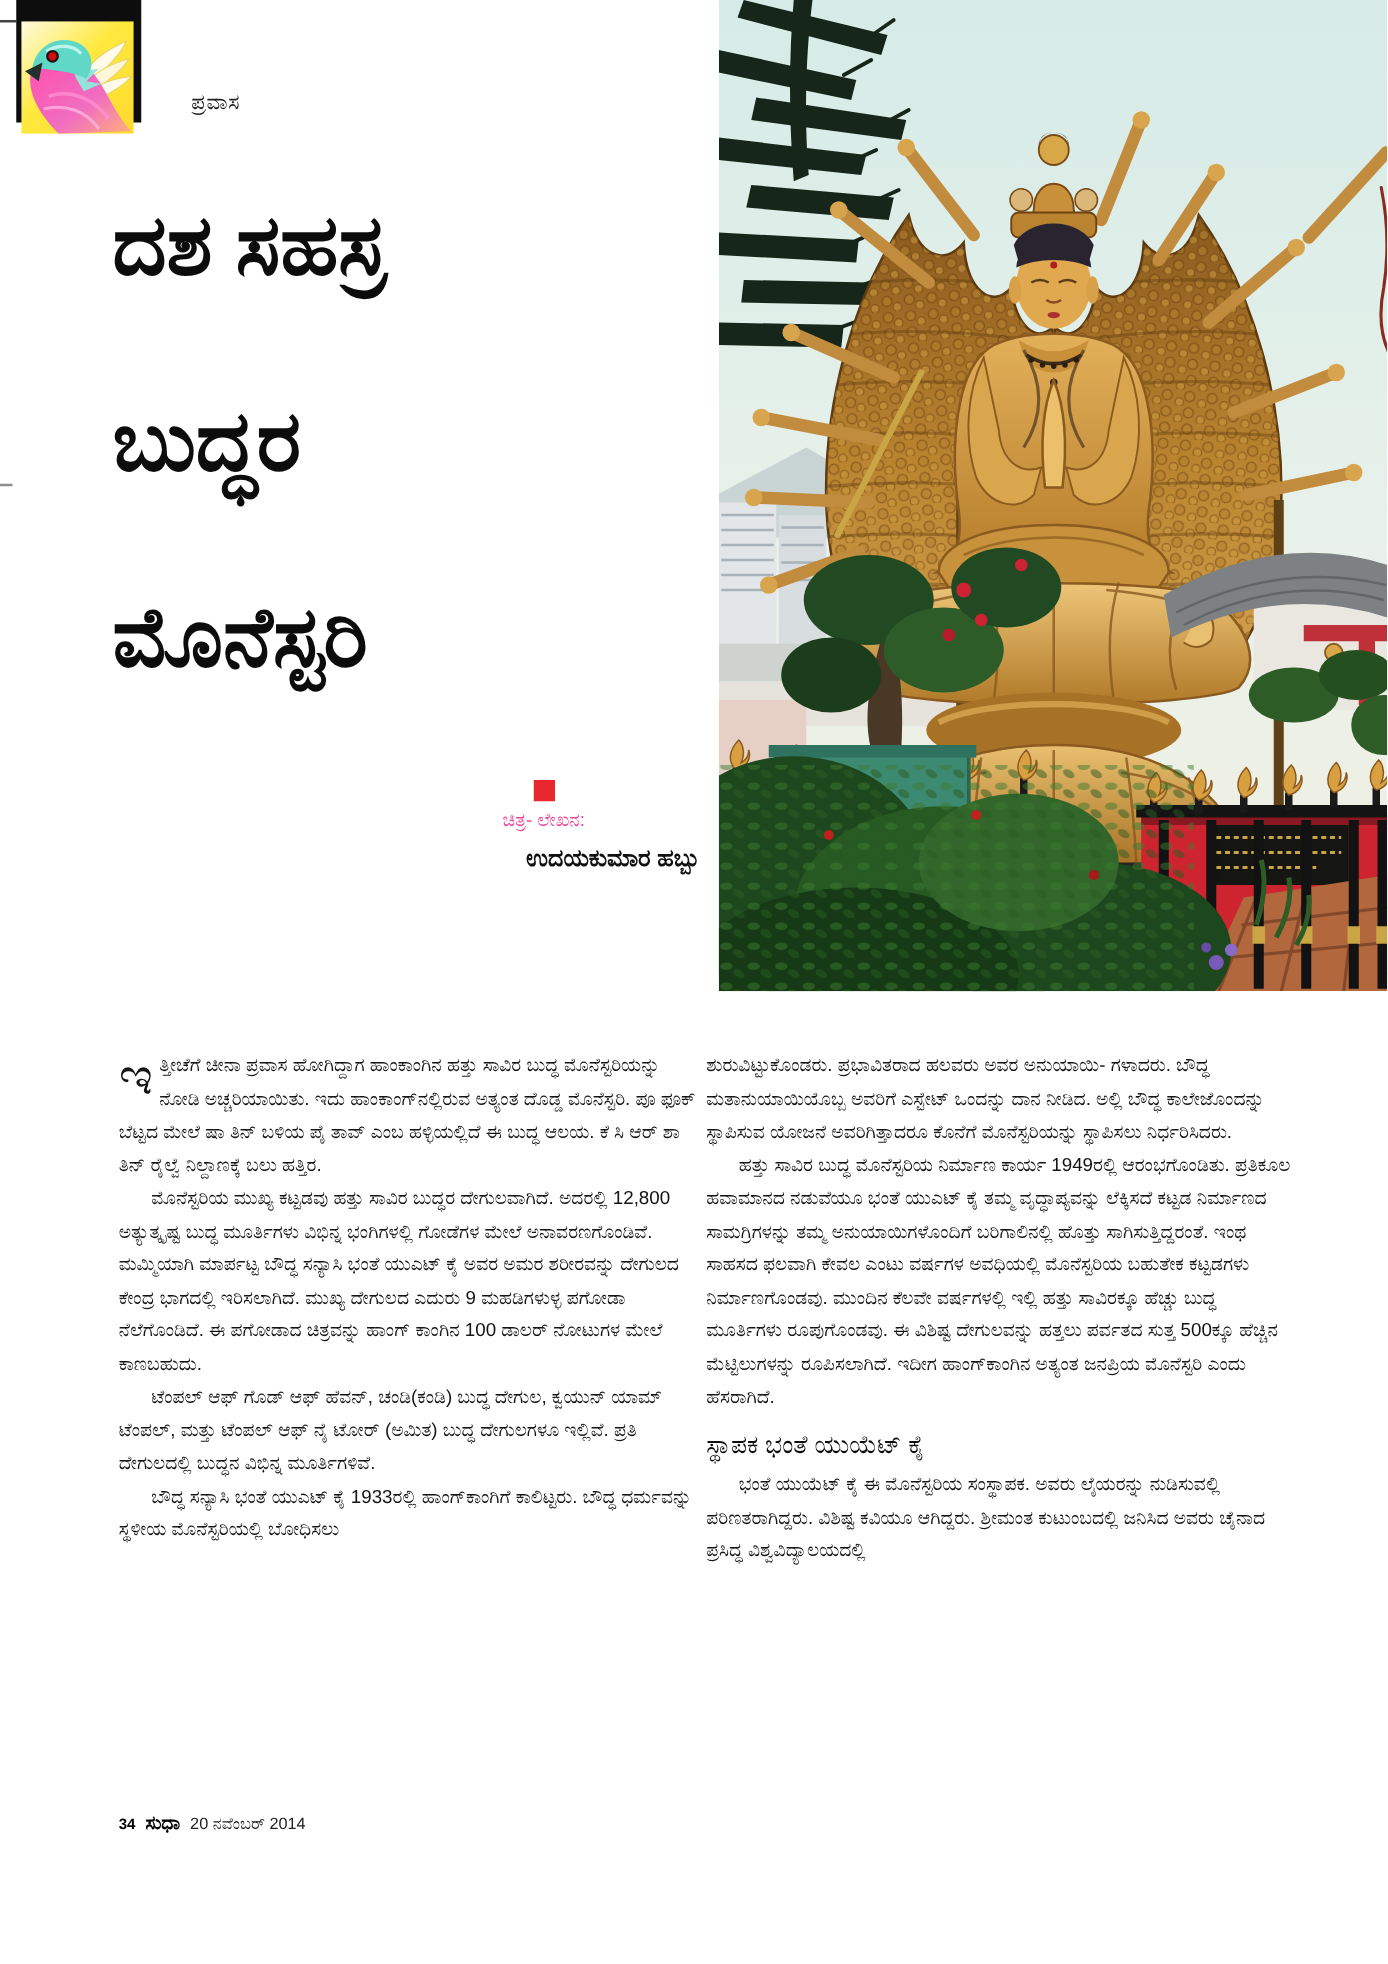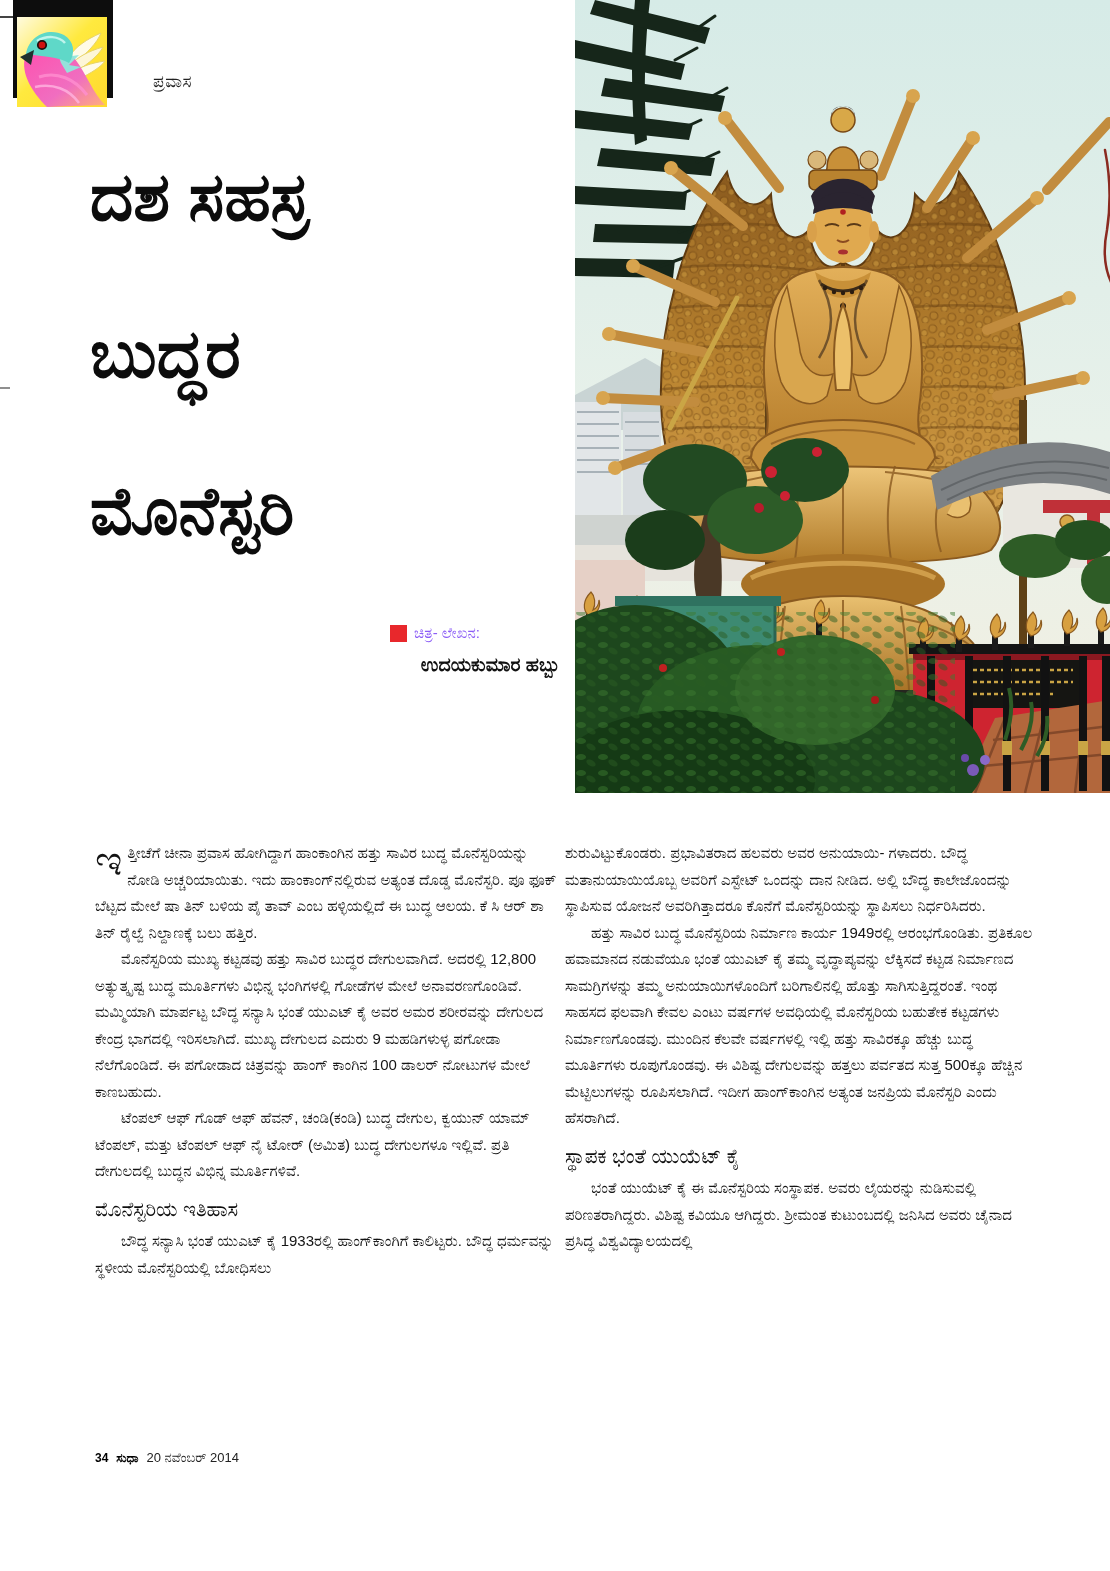--- a/index.html
+++ b/index.html
@@ -5,35 +5,35 @@
   html,body{margin:0;padding:0;background:#ffffff;}
   .page{position:relative;width:1110px;height:1571px;background:#fff;overflow:hidden;
         font-family:"Liberation Sans","DejaVu Sans",sans-serif;color:#1a1a1a;}
   .crop-mark{position:absolute;background:#444;}
   .logo-shadow{position:absolute;left:13px;top:0;width:100px;height:98px;background:#0d0d0d;}
   .logo-box{position:absolute;left:17px;top:17px;width:90px;height:90px;}
   .section-label{position:absolute;left:121px;top:72px;font-size:17px;letter-spacing:.5px;color:#222;margin-left:32px;}
   .headline{position:absolute;left:90px;top:118px;width:500px;font-weight:bold;color:#0c0c0c;}
   .headline div{font-size:67px;line-height:157px;white-space:nowrap;}
   .byline{position:absolute;left:310px;top:624px;width:250px;text-align:right;}
-  .byline-row1{font-size:15px;color:#8b5cf6;display:flex;justify-content:center;align-items:center;gap:7px;}
+  .byline-row1{font-size:15px;color:#ec4899;display:flex;justify-content:space-between;align-items:center;gap:7px;flex-direction:column;}
   .byline-sq{display:inline-block;width:17px;height:17px;background:#e8282c;}
   .byline-author{font-size:19px;font-weight:bold;margin-top:12px;color:#111;}
   .photo{position:absolute;left:575px;top:0;width:535px;height:793px;overflow:hidden;}
   .col{position:absolute;top:840px;height:614px;overflow:hidden;font-size:15px;line-height:26.5px;
        text-align:left;color:#141414;}
   .col1{left:95px;width:462px;}
   .col2{left:565px;width:470px;}
   .col p{margin:0;text-indent:26px;}
   .col p.first{text-indent:0;}
   .dropcap{float:left;font-size:42px;line-height:40px;padding:1px 5px 0 0;}
   .col h3{font-size:20px;font-weight:normal;margin:11px 0 6px 0;color:#0e0e0e;}
   .footer{position:absolute;left:95px;top:1450px;font-size:13px;color:#222;display:flex;align-items:baseline;gap:8px;}
   .footer .pgnum{font-size:12px;font-weight:bold;color:#000;}
-  .footer .mag{font-size:12px;font-weight:bold;color:#000;}
+  .footer .mag{font-size:15px;font-weight:bold;color:#000;}
 </style>
 </head>
 <body>
 
 <div class="page">
 
   <div class="crop-mark" style="left:0;top:16px;width:13px;height:2px;"></div>
   <div class="crop-mark" style="left:0;top:387px;width:10px;height:2px;opacity:.6;"></div>
 
   <div class="logo-shadow"></div>
@@ -396,21 +396,20 @@
         <circle cx="390" cy="758" r="4" fill="#6a4aa8"></circle>
         <path d="M430,740 q10,-30 4,-52 M446,750 q14,-26 10,-48 M462,756 q12,-20 10,-40" stroke="#2e5c26" stroke-width="4" fill="none"></path>
       </g>
     </svg>
   </div>
 
   <div class="col col1">
     <p class="first"><span class="dropcap">ಇ</span><span>ತ್ತೀಚೆಗೆ ಚೀನಾ ಪ್ರವಾಸ ಹೋಗಿದ್ದಾಗ ಹಾಂಕಾಂಗಿನ ಹತ್ತು ಸಾವಿರ ಬುದ್ಧ ಮೊನೆಸ್ಟರಿಯನ್ನು ನೋಡಿ ಅಚ್ಚರಿಯಾಯಿತು. ಇದು ಹಾಂಕಾಂಗ್‌ನಲ್ಲಿರುವ ಅತ್ಯಂತ ದೊಡ್ಡ ಮೊನೆಸ್ಟರಿ. ಪೂ ಫೂಕ್ ಬೆಟ್ಟದ ಮೇಲೆ ಷಾ ತಿನ್ ಬಳಿಯ ಪೈ ತಾವ್ ಎಂಬ ಹಳ್ಳಿಯಲ್ಲಿದೆ ಈ ಬುದ್ಧ ಆಲಯ. ಕೆ ಸಿ ಆರ್ ಶಾ ತಿನ್ ರೈಲ್ವೆ ನಿಲ್ದಾಣಕ್ಕೆ ಬಲು ಹತ್ತಿರ.</span></p>
     <p>ಮೊನೆಸ್ಟರಿಯ ಮುಖ್ಯ ಕಟ್ಟಡವು ಹತ್ತು ಸಾವಿರ ಬುದ್ಧರ ದೇಗುಲವಾಗಿದೆ. ಅದರಲ್ಲಿ 12,800 ಅತ್ಯುತ್ಕೃಷ್ಟ ಬುದ್ಧ ಮೂರ್ತಿಗಳು ವಿಭಿನ್ನ ಭಂಗಿಗಳಲ್ಲಿ ಗೋಡೆಗಳ ಮೇಲೆ ಅನಾವರಣಗೊಂಡಿವೆ. ಮಮ್ಮಿಯಾಗಿ ಮಾರ್ಪಟ್ಟ ಬೌದ್ಧ ಸನ್ಯಾಸಿ ಭಂತೆ ಯುಎಟ್ ಕೈ ಅವರ ಅಮರ ಶರೀರವನ್ನು ದೇಗುಲದ ಕೇಂದ್ರ ಭಾಗದಲ್ಲಿ ಇರಿಸಲಾಗಿದೆ. ಮುಖ್ಯ ದೇಗುಲದ ಎದುರು 9 ಮಹಡಿಗಳುಳ್ಳ ಪಗೋಡಾ ನೆಲೆಗೊಂಡಿದೆ. ಈ ಪಗೋಡಾದ ಚಿತ್ರವನ್ನು ಹಾಂಗ್ ಕಾಂಗಿನ 100 ಡಾಲರ್ ನೋಟುಗಳ ಮೇಲೆ ಕಾಣಬಹುದು.</p>
     <p>ಟೆಂಪಲ್ ಆಫ್ ಗೊಡ್ ಆಫ್ ಹೆವನ್, ಚಂಡಿ(ಕಂಡಿ) ಬುದ್ಧ ದೇಗುಲ, ಕ್ವಯುನ್ ಯಾಮ್ ಟೆಂಪಲ್, ಮತ್ತು ಟೆಂಪಲ್ ಆಫ್ ನೈ ಟೋರ್ (ಅಮಿತ) ಬುದ್ಧ ದೇಗುಲಗಳೂ ಇಲ್ಲಿವೆ. ಪ್ರತಿ ದೇಗುಲದಲ್ಲಿ ಬುದ್ಧನ ವಿಭಿನ್ನ ಮೂರ್ತಿಗಳಿವೆ.</p>
-    <h3>ಮೊನೆಸ್ಟರಿಯ ಇತಿಹಾಸ</h3>
     <p>ಬೌದ್ಧ ಸನ್ಯಾಸಿ ಭಂತೆ ಯುಎಟ್ ಕೈ 1933ರಲ್ಲಿ ಹಾಂಗ್‌ಕಾಂಗಿಗೆ ಕಾಲಿಟ್ಟರು. ಬೌದ್ಧ ಧರ್ಮವನ್ನು ಸ್ಥಳೀಯ ಮೊನೆಸ್ಟರಿಯಲ್ಲಿ ಬೋಧಿಸಲು</p>
   </div>
 
   <div class="col col2">
     <p class="first">ಶುರುವಿಟ್ಟುಕೊಂಡರು. ಪ್ರಭಾವಿತರಾದ ಹಲವರು ಅವರ ಅನುಯಾಯಿ- ಗಳಾದರು. ಬೌದ್ಧ ಮತಾನುಯಾಯಿಯೊಬ್ಬ ಅವರಿಗೆ ಎಸ್ಟೇಟ್ ಒಂದನ್ನು ದಾನ ನೀಡಿದ. ಅಲ್ಲಿ ಬೌದ್ಧ ಕಾಲೇಜೊಂದನ್ನು ಸ್ಥಾಪಿಸುವ ಯೋಜನೆ ಅವರಿಗಿತ್ತಾದರೂ ಕೊನೆಗೆ ಮೊನೆಸ್ಟರಿಯನ್ನು ಸ್ಥಾಪಿಸಲು ನಿರ್ಧರಿಸಿದರು.</p>
     <p>ಹತ್ತು ಸಾವಿರ ಬುದ್ಧ ಮೊನೆಸ್ಟರಿಯ ನಿರ್ಮಾಣ ಕಾರ್ಯ 1949ರಲ್ಲಿ ಆರಂಭಗೊಂಡಿತು. ಪ್ರತಿಕೂಲ ಹವಾಮಾನದ ನಡುವೆಯೂ ಭಂತೆ ಯುಎಟ್ ಕೈ ತಮ್ಮ ವೃದ್ಧಾಪ್ಯವನ್ನು ಲೆಕ್ಕಿಸದೆ ಕಟ್ಟಡ ನಿರ್ಮಾಣದ ಸಾಮಗ್ರಿಗಳನ್ನು ತಮ್ಮ ಅನುಯಾಯಿಗಳೊಂದಿಗೆ ಬರಿಗಾಲಿನಲ್ಲಿ ಹೊತ್ತು ಸಾಗಿಸುತ್ತಿದ್ದರಂತೆ. ಇಂಥ ಸಾಹಸದ ಫಲವಾಗಿ ಕೇವಲ ಎಂಟು ವರ್ಷಗಳ ಅವಧಿಯಲ್ಲಿ ಮೊನೆಸ್ಟರಿಯ ಬಹುತೇಕ ಕಟ್ಟಡಗಳು ನಿರ್ಮಾಣಗೊಂಡವು. ಮುಂದಿನ ಕೆಲವೇ ವರ್ಷಗಳಲ್ಲಿ ಇಲ್ಲಿ ಹತ್ತು ಸಾವಿರಕ್ಕೂ ಹೆಚ್ಚು ಬುದ್ಧ ಮೂರ್ತಿಗಳು ರೂಪುಗೊಂಡವು. ಈ ವಿಶಿಷ್ಟ ದೇಗುಲವನ್ನು ಹತ್ತಲು ಪರ್ವತದ ಸುತ್ತ 500ಕ್ಕೂ ಹೆಚ್ಚಿನ ಮೆಟ್ಟಿಲುಗಳನ್ನು ರೂಪಿಸಲಾಗಿದೆ. ಇದೀಗ ಹಾಂಗ್‌ಕಾಂಗಿನ ಅತ್ಯಂತ ಜನಪ್ರಿಯ ಮೊನೆಸ್ಟರಿ ಎಂದು ಹೆಸರಾಗಿದೆ.</p>
     <h3>ಸ್ಥಾಪಕ ಭಂತೆ ಯುಯೆಟ್ ಕೈ</h3>
     <p>ಭಂತೆ ಯುಯೆಟ್ ಕೈ ಈ ಮೊನೆಸ್ಟರಿಯ ಸಂಸ್ಥಾಪಕ. ಅವರು ಲೈಯರನ್ನು ನುಡಿಸುವಲ್ಲಿ ಪರಿಣತರಾಗಿದ್ದರು. ವಿಶಿಷ್ಟ ಕವಿಯೂ ಆಗಿದ್ದರು. ಶ್ರೀಮಂತ ಕುಟುಂಬದಲ್ಲಿ ಜನಿಸಿದ ಅವರು ಚೈನಾದ ಪ್ರಸಿದ್ಧ ವಿಶ್ವವಿದ್ಯಾಲಯದಲ್ಲಿ</p>
   </div>
 

